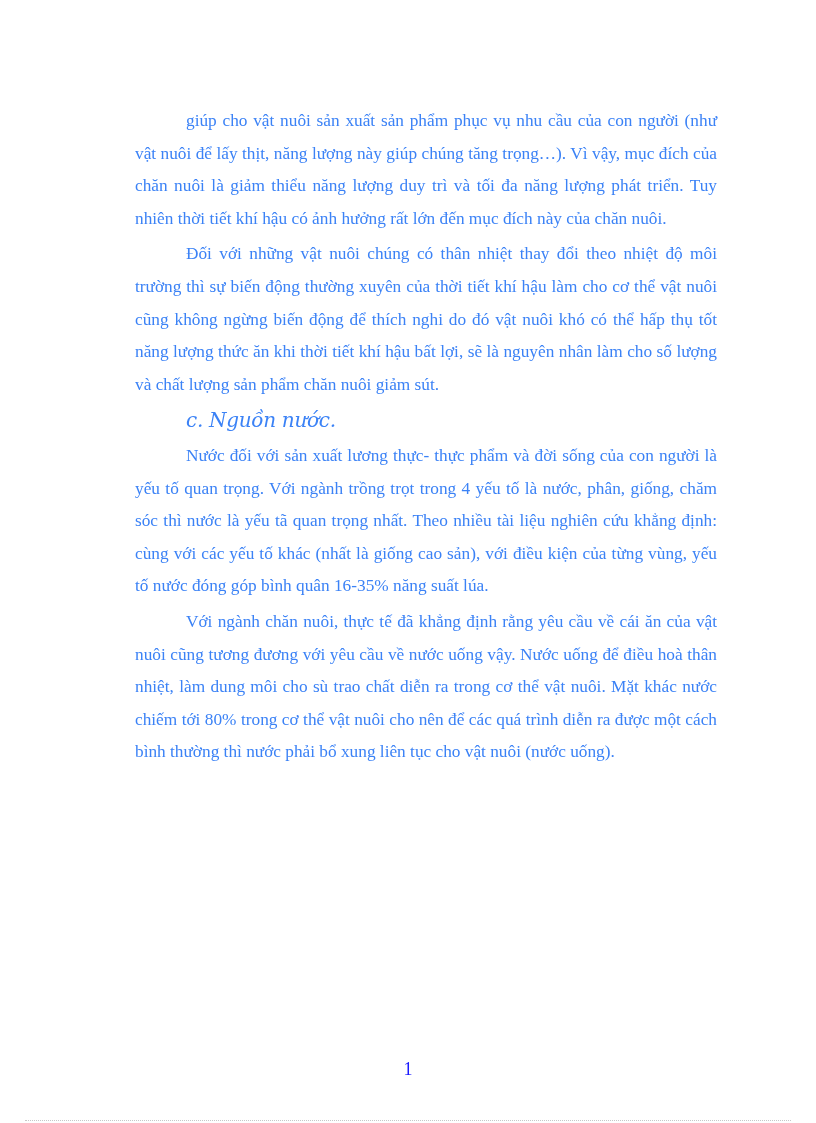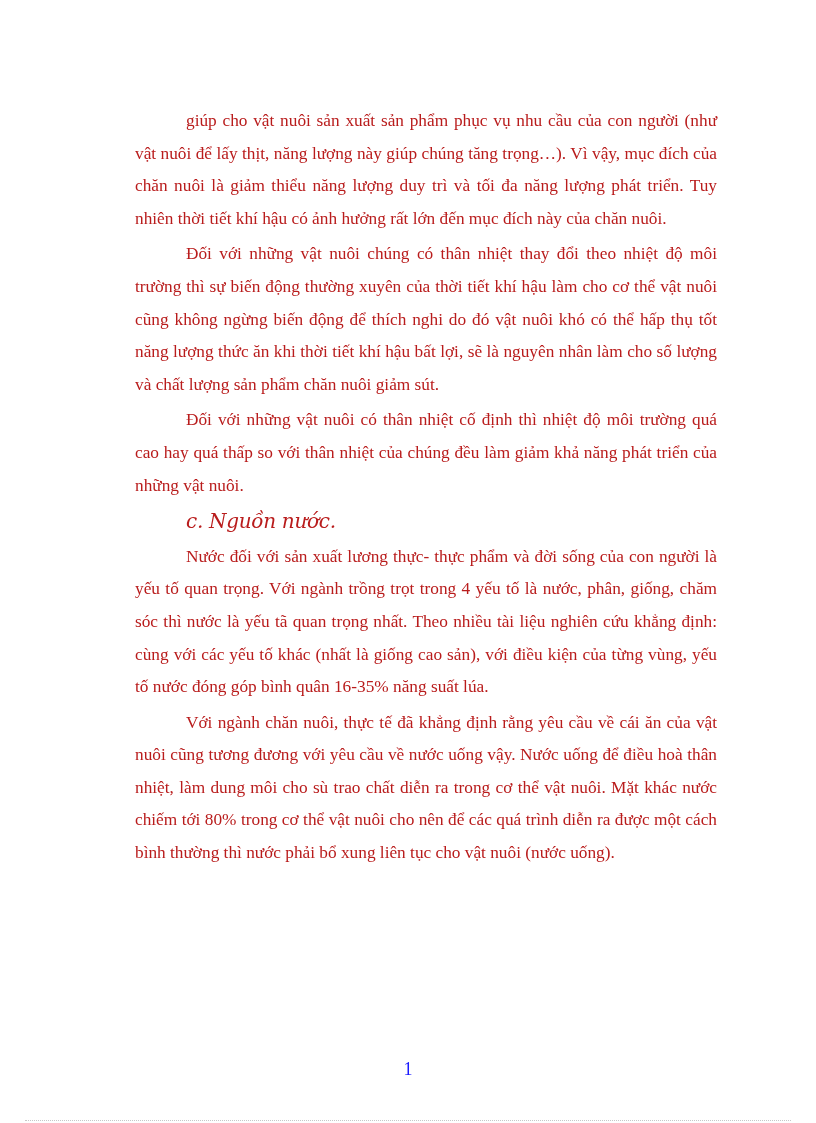--- a/index.html
+++ b/index.html
@@ -4,21 +4,21 @@
 <style>
   html, body { margin: 0; padding: 0; background: #ffffff; }
   body { width: 816px; height: 1123px; position: relative; overflow: hidden; }
   .page {
     position: absolute; left: 0; top: 0; width: 816px; height: 1123px;
     background: #ffffff;
   }
   .content {
     position: absolute; left: 135px; top: 105px; width: 582px;
     font-family: "Liberation Serif", "DejaVu Serif", serif;
-    font-size: 17.3px; line-height: 32.6px; color: #b91c1c;
+    font-size: 17.3px; line-height: 32.6px; color: #3b82f6;
   }
   .para {
     margin: 0 0 3px 0;
     text-align: justify;
     text-indent: 0;
   }
   .para.indent { text-indent: 51px; }
   .para.first { text-indent: 51px; }
   .heading {
     margin: 0 0 3px 0;
@@ -37,21 +37,20 @@
     border-top: 1px dotted #c8c8c8;
   }
 </style>
 </head>
 <body>
 
 <div class="page">
   <div class="content">
     <p class="para first">giúp cho vật nuôi sản xuất sản phẩm phục vụ nhu cầu của con người (như vật nuôi để lấy thịt, năng lượng này giúp chúng tăng trọng…). Vì vậy, mục đích của chăn nuôi là giảm thiểu năng lượng duy trì và tối đa năng lượng phát triển. Tuy nhiên thời tiết khí hậu có ảnh hưởng rất lớn đến mục đích này của chăn nuôi.</p>
     <p class="para indent">Đối với những vật nuôi chúng có thân nhiệt thay đổi theo nhiệt độ môi trường thì sự biến động thường xuyên của thời tiết khí hậu làm cho cơ thể vật nuôi cũng không ngừng biến động để thích nghi do đó vật nuôi khó có thể hấp thụ tốt năng lượng thức ăn khi thời tiết khí hậu bất lợi, sẽ là nguyên nhân làm cho số lượng và chất lượng sản phẩm chăn nuôi giảm sút.</p>
-    <p class="para indent">Đối với những vật nuôi có thân nhiệt cố định thì nhiệt độ môi trường quá cao hay quá thấp so với thân nhiệt của chúng đều làm giảm khả năng phát triển của những vật nuôi.</p>
     <p class="heading">c. Nguồn nước.</p>
     <p class="para indent">Nước đối với sản xuất lương thực- thực phẩm và đời sống của con người là yếu tố quan trọng. Với ngành trồng trọt trong 4 yếu tố là nước, phân, giống, chăm sóc thì nước là yếu tã quan trọng nhất. Theo nhiều tài liệu nghiên cứu khẳng định: cùng với các yếu tố khác (nhất là giống cao sản), với điều kiện của từng vùng, yếu tố nước đóng góp bình quân 16-35% năng suất lúa.</p>
     <p class="para indent">Với ngành chăn nuôi, thực tế đã khẳng định rằng yêu cầu về cái ăn của vật nuôi cũng tương đương với yêu cầu về nước uống vậy. Nước uống để điều hoà thân nhiệt, làm dung môi cho sù trao chất diễn ra trong cơ thể vật nuôi. Mặt khác nước chiếm tới 80% trong cơ thể vật nuôi cho nên để các quá trình diễn ra được một cách bình thường thì nước phải bổ xung liên tục cho vật nuôi (nước uống).</p>
   </div>
 
   <div class="page-number">1</div>
   <div class="page-border"></div>
 </div>
 
 </body></html>

